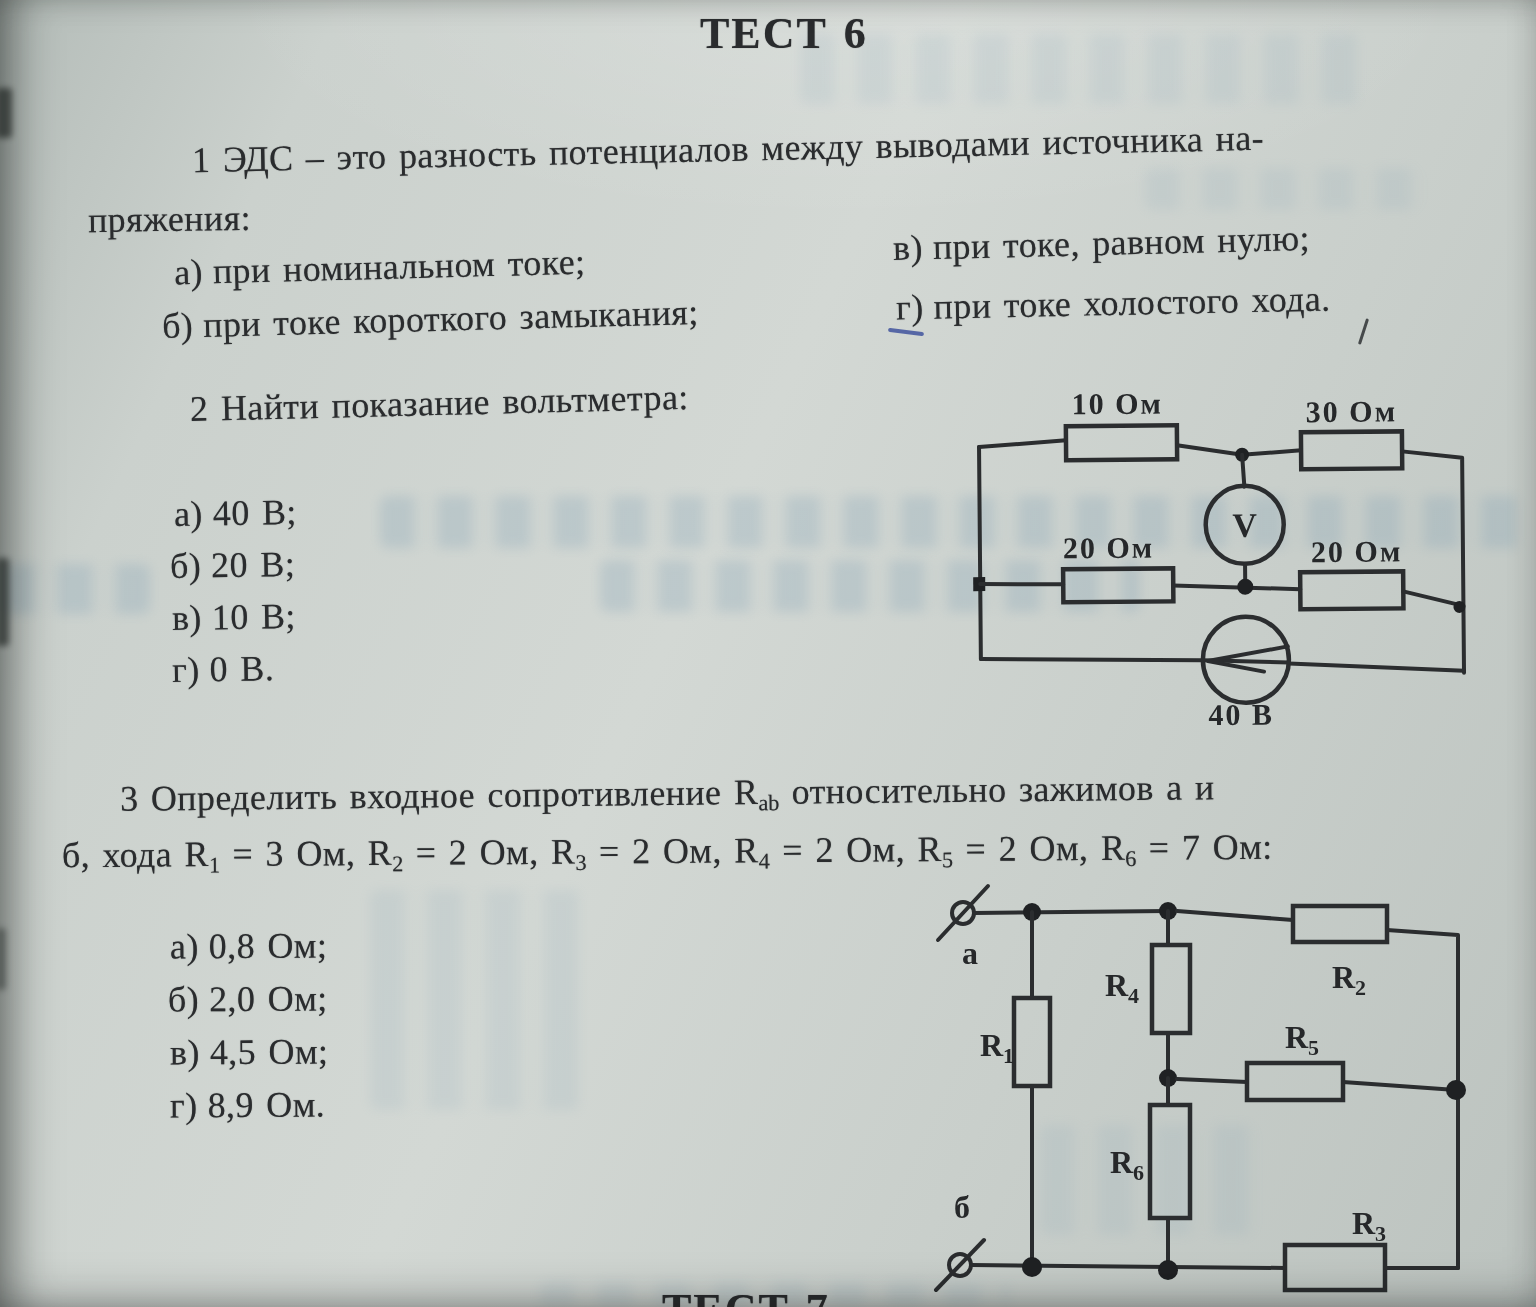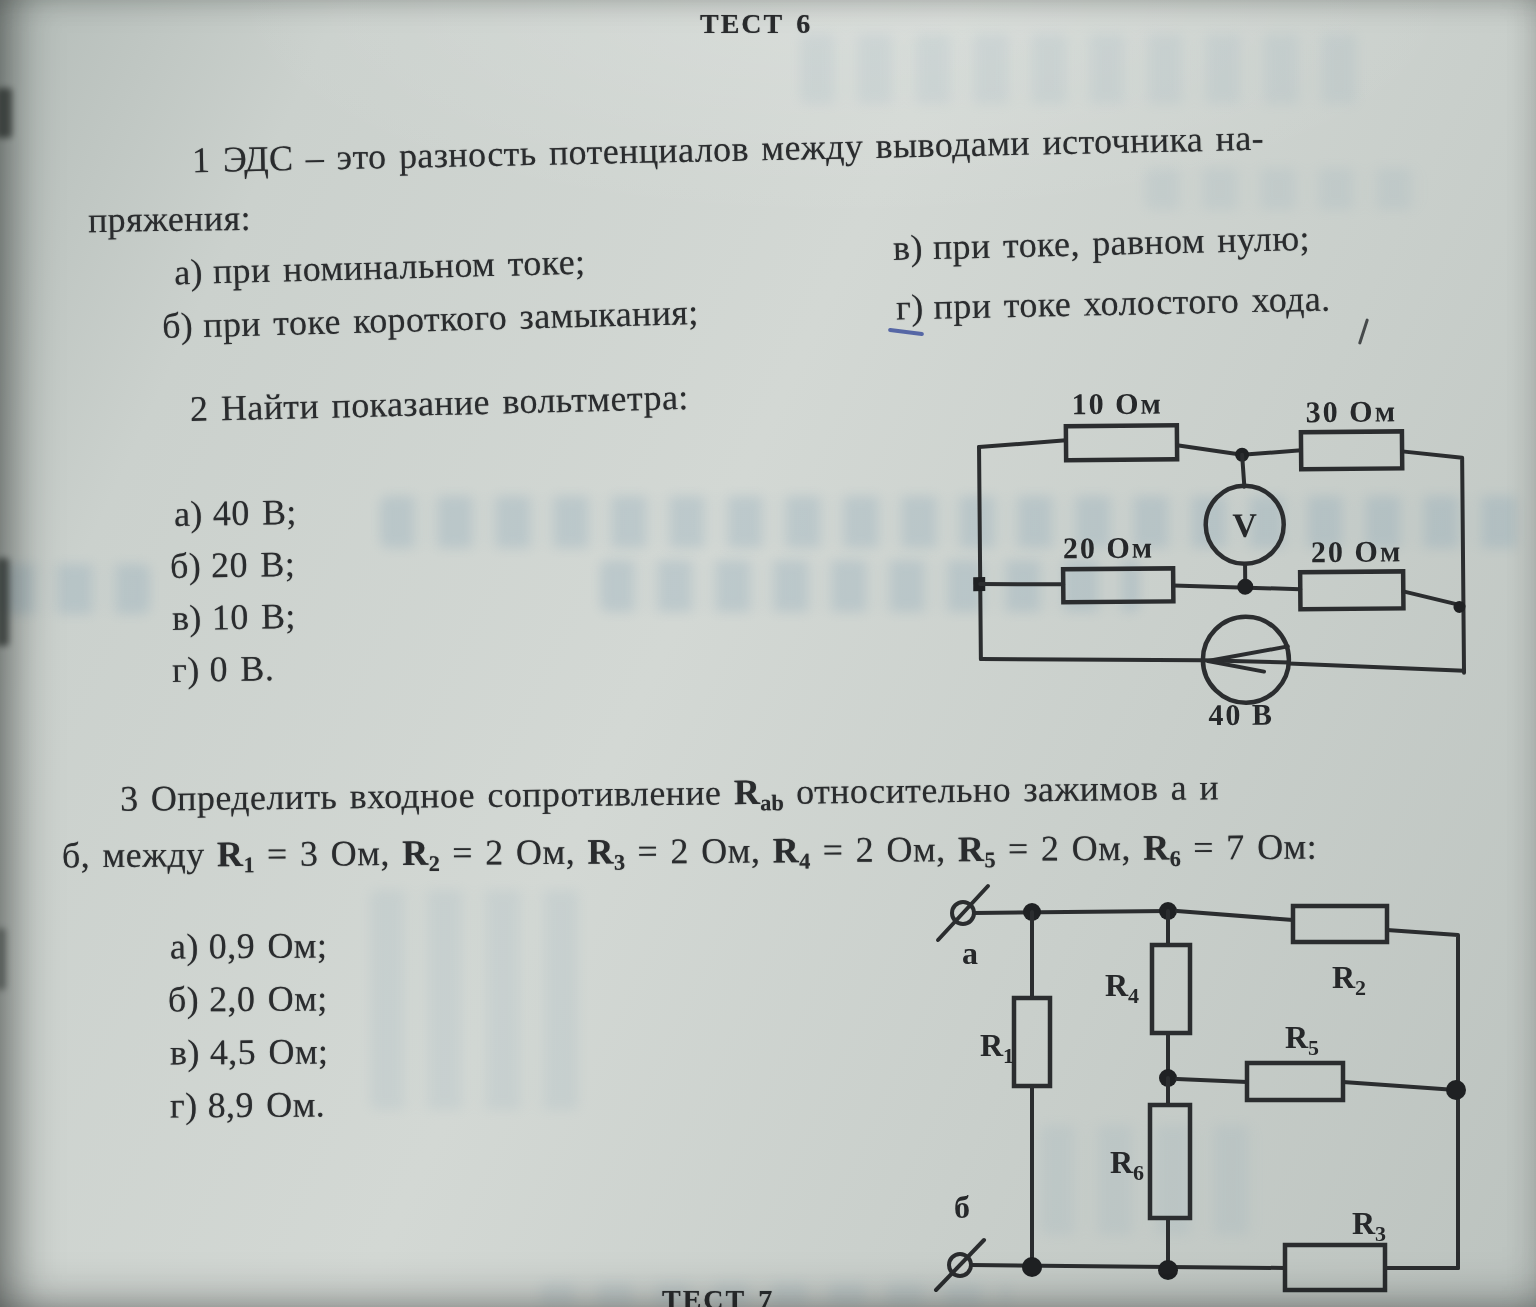--- a/index.html
+++ b/index.html
@@ -19,24 +19,24 @@
     position:absolute;inset:0;pointer-events:none;z-index:50;
     box-shadow:
       inset 34px 0 46px -22px rgba(18,22,20,.50),
       inset 0 -26px 50px -26px rgba(18,22,20,.38),
       inset -16px 0 42px -30px rgba(18,22,20,.28),
       inset 0 20px 34px -26px rgba(18,22,20,.16);
   }
   .txt{position:absolute;white-space:nowrap;letter-spacing:.4px;word-spacing:3px;
        text-shadow:0 0 1px rgba(38,40,42,.55);}
   .body36{font-size:36px;}
-  .title{font-size:28px;font-weight:700;letter-spacing:2px;}
+  .title{font-size:44px;font-weight:700;letter-spacing:2px;}
   .opt .optlabel{margin-right:10px;}
   sub{font-size:.62em;vertical-align:-.28em;letter-spacing:0;}
-  b{font-weight:700;}
+  b{font-weight:400;}
   
   svg{position:absolute;overflow:visible;}
   .w{stroke:#2b2d2f;stroke-width:4;fill:none;stroke-linecap:round;stroke-linejoin:round;}
   .rb{fill:none;stroke:#2b2d2f;stroke-width:4.5;}
   .nd{fill:#1f2123;stroke:none;}
   .dial{fill:none;stroke:#2b2d2f;stroke-width:4.5;}
   .clabel{font:700 30px "Liberation Serif",serif;fill:#26282a;letter-spacing:2px;}
   .rlabel{font:700 32px "Liberation Serif",serif;fill:#26282a;}
   .ssub{font-size:22px;}
   .vtext{font:700 34px "Liberation Serif",serif;fill:#26282a;}
@@ -148,37 +148,37 @@
     <text class="clabel" x="262" y="350">40 В</text>
   </svg>
 
   <div class="txt body36" style="left:120px;top:772px;transform:rotate(-.6deg);">
     <span>3</span>
     <span>Определить входное сопротивление</span>
     <b><span>R</span><sub>ab</sub></b>
     <span>относительно зажимов а и</span>
   </div>
   <div class="txt body36" style="left:62px;top:830px;transform:rotate(-.4deg);">
-    <span>б, между</span>
+    <span>б, хода</span>
     <b><span>R</span><sub>1</sub></b>
     <span>= 3 Ом,</span>
     <b><span>R</span><sub>2</sub></b>
     <span>= 2 Ом,</span>
     <b><span>R</span><sub>3</sub></b>
     <span>= 2 Ом,</span>
     <b><span>R</span><sub>4</sub></b>
     <span>= 2 Ом,</span>
     <b><span>R</span><sub>5</sub></b>
     <span>= 2 Ом,</span>
     <b><span>R</span><sub>6</sub></b>
     <span>= 7 Ом:</span>
   </div>
 
   <div class="txt body36 opt" style="left:170px;top:925px;transform:rotate(-.4deg);">
-    <span class="optlabel">а)</span><span>0,9 Ом;</span>
+    <span class="optlabel">а)</span><span>0,8 Ом;</span>
   </div>
   <div class="txt body36 opt" style="left:168px;top:978px;transform:rotate(-.4deg);">
     <span class="optlabel">б)</span><span>2,0 Ом;</span>
   </div>
   <div class="txt body36 opt" style="left:170px;top:1031px;transform:rotate(-.4deg);">
     <span class="optlabel">в)</span><span>4,5 Ом;</span>
   </div>
   <div class="txt body36 opt" style="left:170px;top:1084px;transform:rotate(-.4deg);">
     <span class="optlabel">г)</span><span>8,9 Ом.</span>
   </div>

